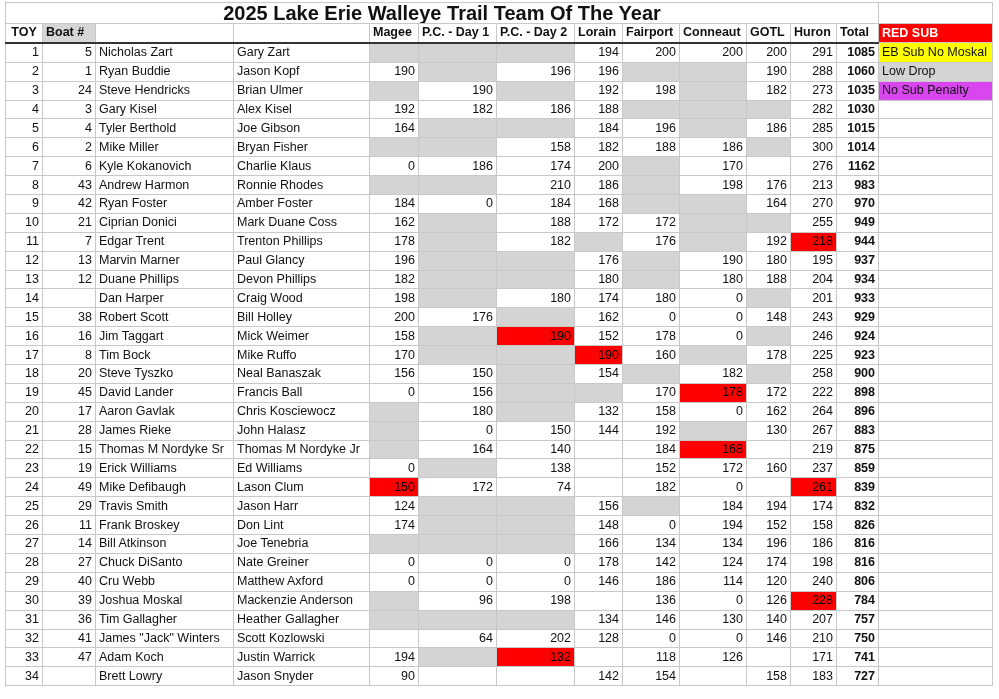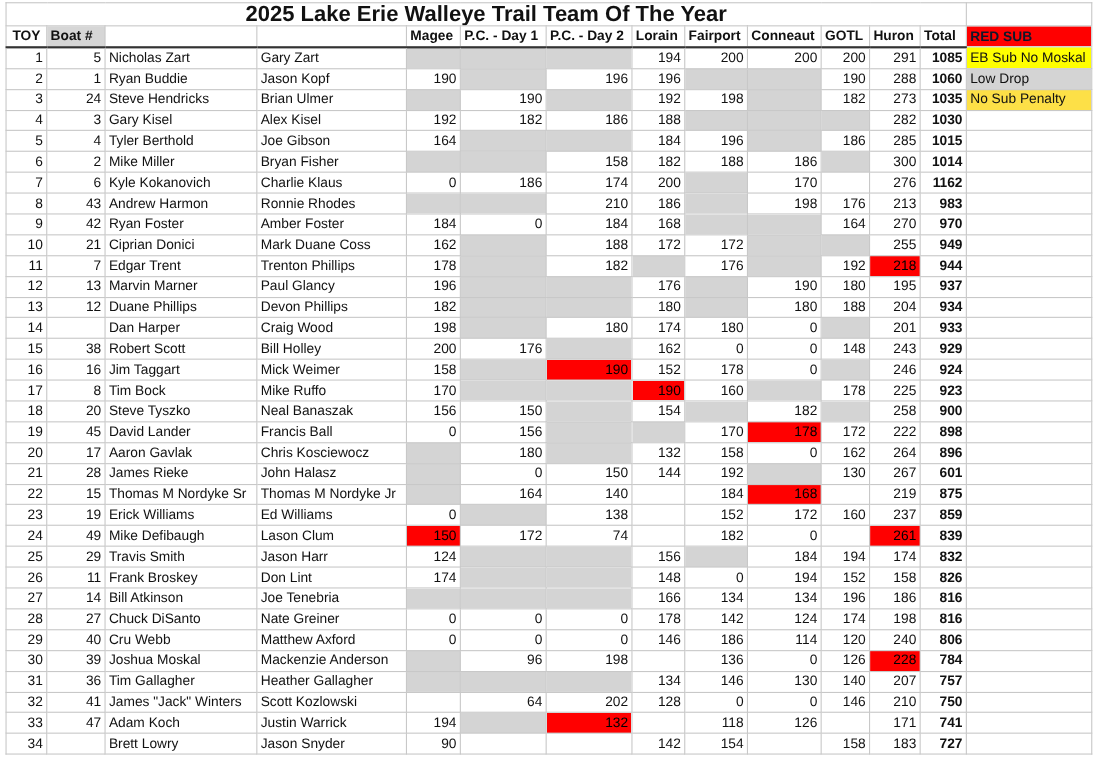--- a/index.html
+++ b/index.html
@@ -7,24 +7,24 @@
   .sheet { position: absolute; left: 5px; top: 2px; width: 989px; }
   table { border-collapse: collapse; table-layout: fixed; font-size: 12.5px; }
   td, th { border: 1px solid #c8c8c8; height: 17.9px; padding: 0 3px; white-space: nowrap; overflow: hidden; line-height: 17px; }
   .title-row td { font-weight: bold; font-size: 20px; text-align: center; height: 20px; border-bottom: 1px solid #c8c8c8; }
   th { font-weight: bold; text-align: left; background: #fff; border-bottom: 2px solid #333; }
   th.boat { background: #d6d6d6; }
   td.num { text-align: right; }
   td.total { text-align: right; font-weight: bold; margin-left: 12px; }
   td.gray { background: #d4d4d4; }
   td.red { background: #ff0000; color: #000000; }
-  td.leg-red { background: #ff0000; color: #0f172a; font-weight: bold; text-align: left; border-bottom: 0; }
+  td.leg-red { background: #ff0000; color: #ffffff; font-weight: bold; text-align: left; border-bottom: 0; }
   td.leg-yellow { background: #ffff00; text-align: left; }
   td.leg-gray { background: #d4d4d4; text-align: left; }
-  td.leg-pink { background: #fde047; text-align: left; }
+  td.leg-pink { background: #d946ef; text-align: left; }
   td.leg-blank { background: #fff; }
 </style>
 </head>
 <body>
 
 <div class="sheet">
   <table id="toy-table">
     <colgroup>
       <col style="width:37px">
         <col style="width:53px">
@@ -390,21 +390,21 @@
           <td>James Rieke</td>
           <td>John Halasz</td>
           <td class="num gray"></td>
           <td class="num">0</td>
           <td class="num">150</td>
           <td class="num">144</td>
           <td class="num">192</td>
           <td class="num gray"></td>
           <td class="num">130</td>
           <td class="num">267</td>
-          <td class="total">601</td>
+          <td class="total">883</td>
           <td class="leg-blank"></td>
         </tr>
         <tr>
           <td class="num">22</td>
           <td class="num">15</td>
           <td>Thomas M Nordyke Sr</td>
           <td>Thomas M Nordyke Jr</td>
           <td class="num gray"></td>
           <td class="num">164</td>
           <td class="num">140</td>

